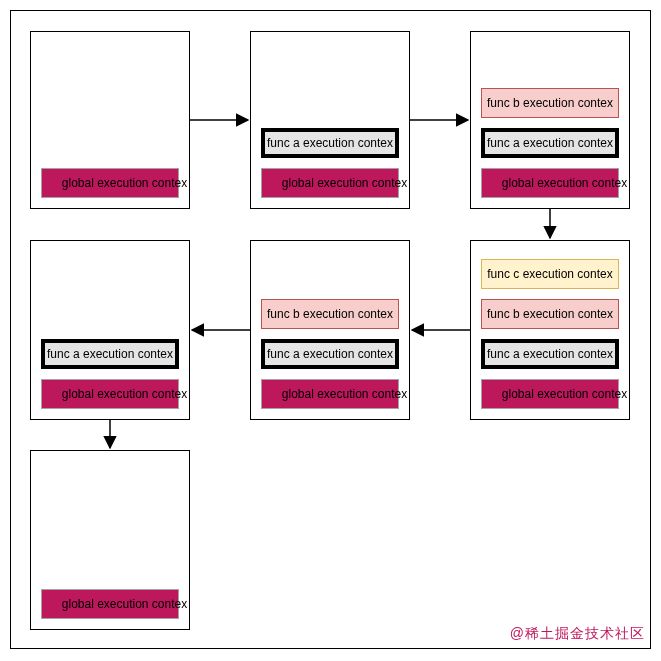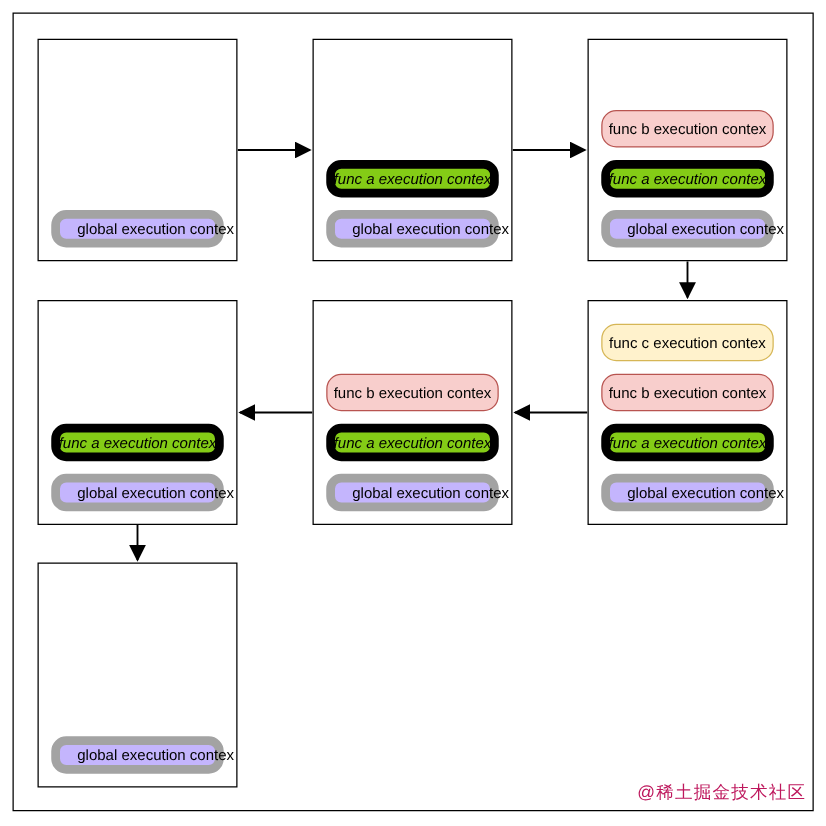--- a/index.html
+++ b/index.html
@@ -1,23 +1,23 @@
 <!DOCTYPE html>
 <html><head>
 <meta charset="utf-8">
 <style>
   html,body{margin:0;padding:0;background:#fff;}
   body{width:661px;height:661px;position:relative;font-family:"Liberation Sans",sans-serif;overflow:hidden;}
   .outer-frame{position:absolute;left:10px;top:10px;width:641px;height:639px;border:1px solid #000;box-sizing:border-box;background:#fff;}
   .box{position:absolute;width:160px;border:1.5px solid #000;box-sizing:border-box;background:#fff;
        display:flex;flex-direction:column;justify-content:flex-end;gap:10px;padding:10px;}
-  .pill{height:30px;min-height:30px;border-radius:12px;display:flex;align-items:center;justify-content:center;
+  .pill{height:30px;min-height:30px;border-radius:0;display:flex;align-items:center;justify-content:center;
         font-size:12px;color:#000;box-sizing:border-box;white-space:nowrap;}
-  .p-blue{background:#c4b5fd;border:7px solid #a3a3a3;padding-left:29px;}
-  .p-green{background:#84cc16;border:7px solid #000000;font-style:italic;}
+  .p-blue{background:#be185d;border:1px solid #a3a3a3;padding-left:29px;}
+  .p-green{background:#e5e5e5;border:4px solid #000000;}
   .p-red{background:#f8cecc;border:1px solid #b85450;}
   .p-yellow{background:#fff2cc;border:1px solid #d6b656;}
   .b1{left:30px;top:31px;height:178px;}
   .b2{left:250px;top:31px;height:178px;}
   .b3{left:470px;top:31px;height:178px;}
   .b4{left:30px;top:240px;height:180px;}
   .b5{left:250px;top:240px;height:180px;}
   .b6{left:470px;top:240px;height:180px;}
   .b7{left:30px;top:450px;height:180px;}
   svg.arrows{position:absolute;left:0;top:0;width:661px;height:661px;pointer-events:none;}

